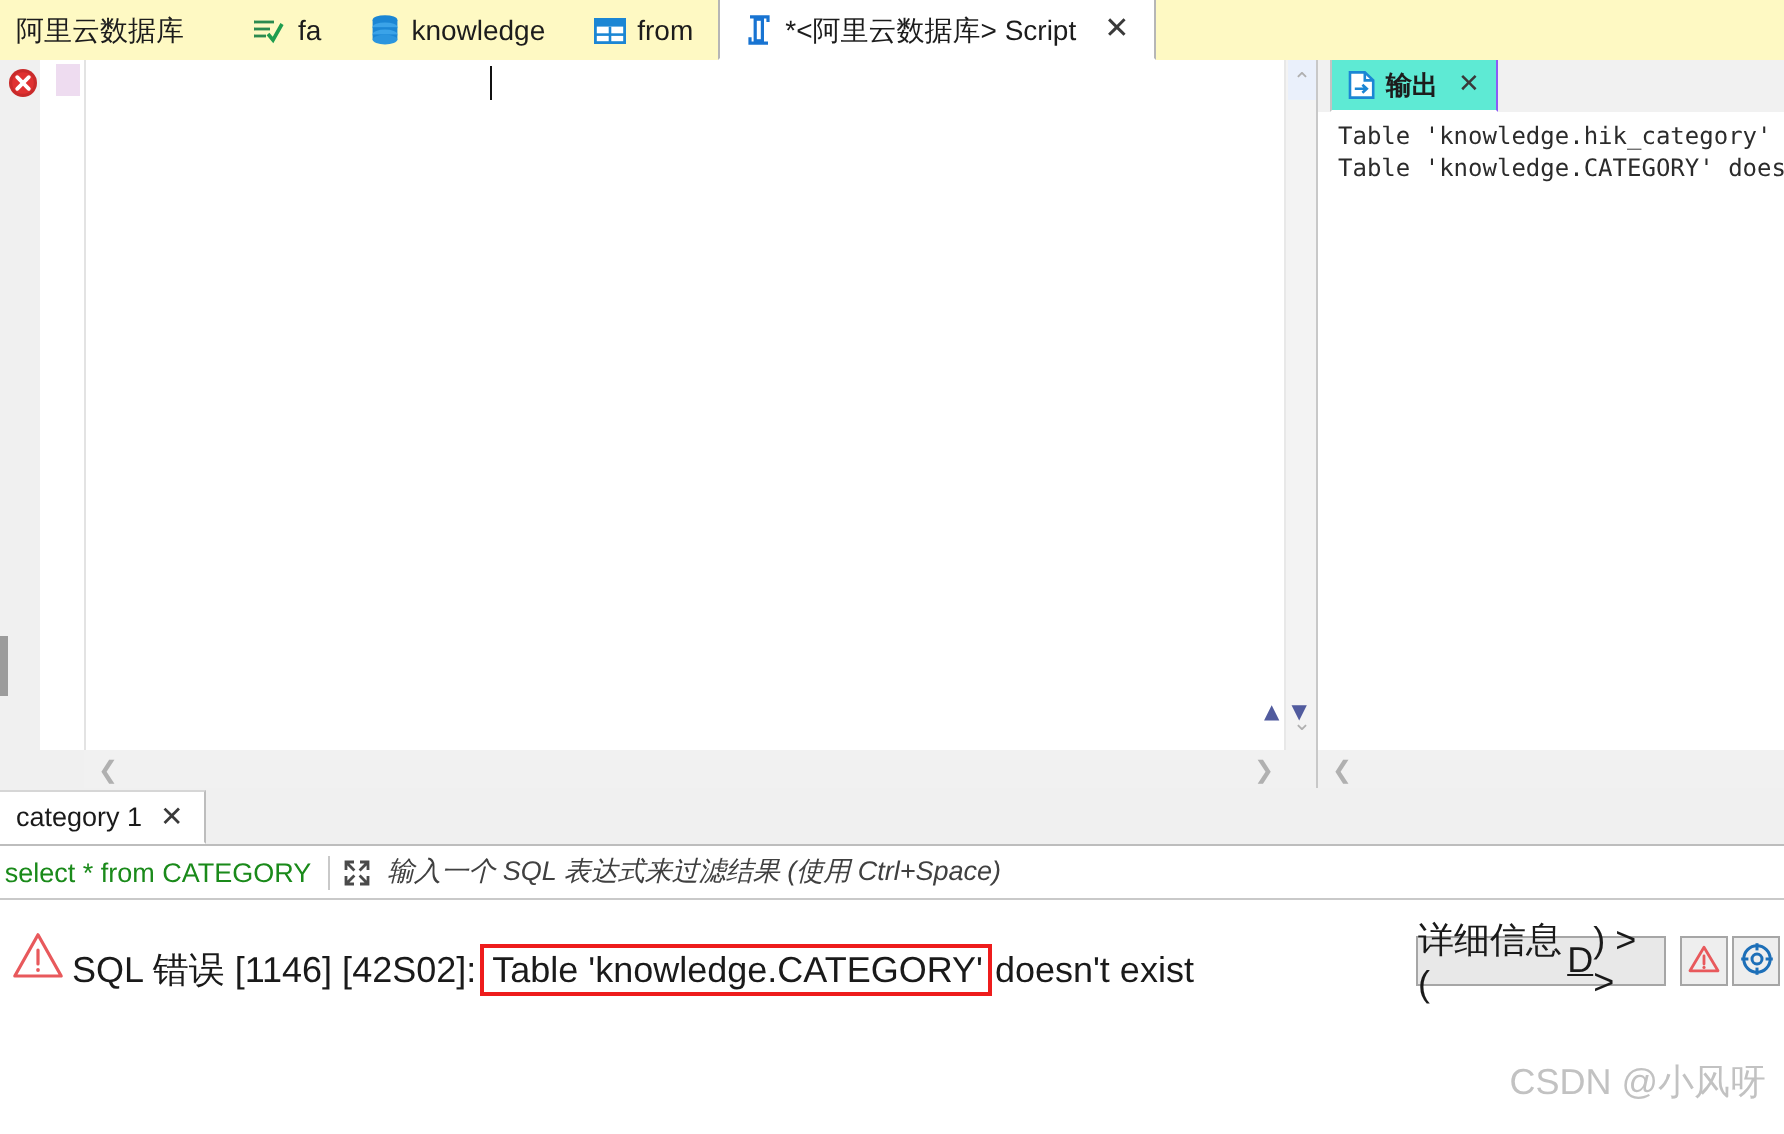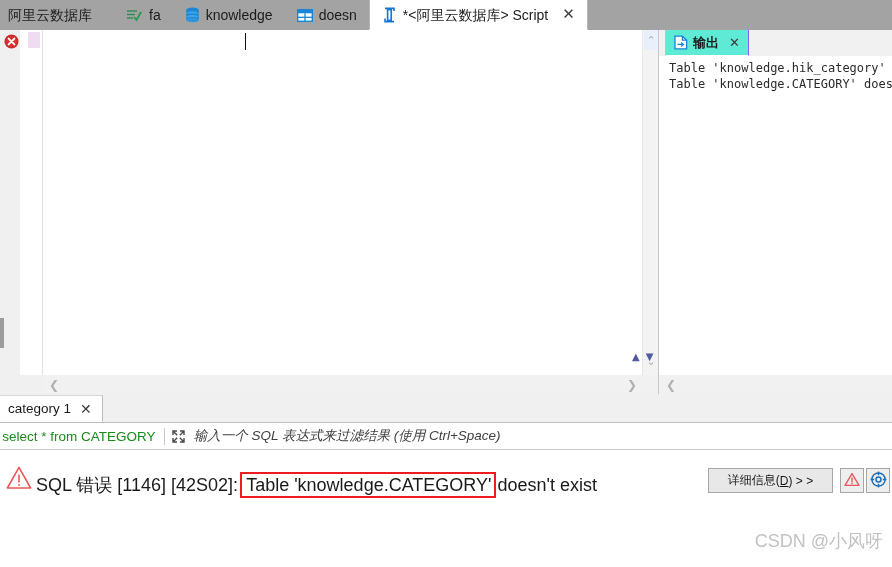--- a/index.html
+++ b/index.html
@@ -15,21 +15,21 @@
     font-size: 13px;
     color: #1a1a1a;
     position: relative;
   }
 
   
   .tabbar {
     position: absolute;
     left: 0; top: 0;
     width: 892px; height: 30px;
-    background: #a3a3a3;
+    background: #fef9c3;
     border-bottom: 1px solid #b6b6b6;
     display: flex;
     align-items: stretch;
   }
   .tab {
     display: flex;
     align-items: center;
     gap: 6px;
     padding: 0 12px;
     height: 30px;
@@ -335,21 +335,21 @@
     line-height: 1;
     display: inline-block;
   }
   .detail-btn {
     position: absolute;
     left: 708px; top: 468px;
     width: 125px; height: 25px;
     background: #e8e8e8;
     border: 1px solid #a6a6a6;
     display: flex; align-items: center; justify-content: center;
-    font-size: 12px;
+    font-size: 18px;
     color: #1a1a1a;
     box-sizing: border-box;
   }
   .detail-btn u { text-decoration: underline; }
   .sq-btn {
     position: absolute;
     top: 468px;
     width: 24px; height: 25px;
     background: #eeeeee;
     border: 1px solid #a6a6a6;
@@ -412,21 +412,21 @@
 
   <div class="tab">
     <span class="ico">
       <svg width="16" height="13" viewBox="0 0 16 13">
         <rect x="0.7" y="0.7" width="14.6" height="11.6" fill="#ffffff" stroke="#1b86d4" stroke-width="1.4"></rect>
         <rect x="0.7" y="0.7" width="14.6" height="3.6" fill="#1b86d4"></rect>
         <line x1="8" y1="4.3" x2="8" y2="12.3" stroke="#1b86d4" stroke-width="1.3"></line>
         <line x1="0.7" y1="8.3" x2="15.3" y2="8.3" stroke="#1b86d4" stroke-width="1.3"></line>
       </svg>
     </span>
-    <span class="tab-label">doesn</span>
+    <span class="tab-label">from</span>
   </div>
 
   <div class="tab active">
     <span class="ico">
       <svg width="15" height="16" viewBox="0 0 15 16">
         <path d="M3 1.4 H12 V4 M12 14.6 H3 V11.6" fill="none" stroke="#1874d2" stroke-width="1.6"></path>
         <rect x="5.6" y="2.6" width="3.6" height="10.8" fill="none" stroke="#1874d2" stroke-width="1.6"></rect>
       </svg>
     </span>
     <span class="tab-label">*&lt;阿里云数据库&gt; Script</span>

